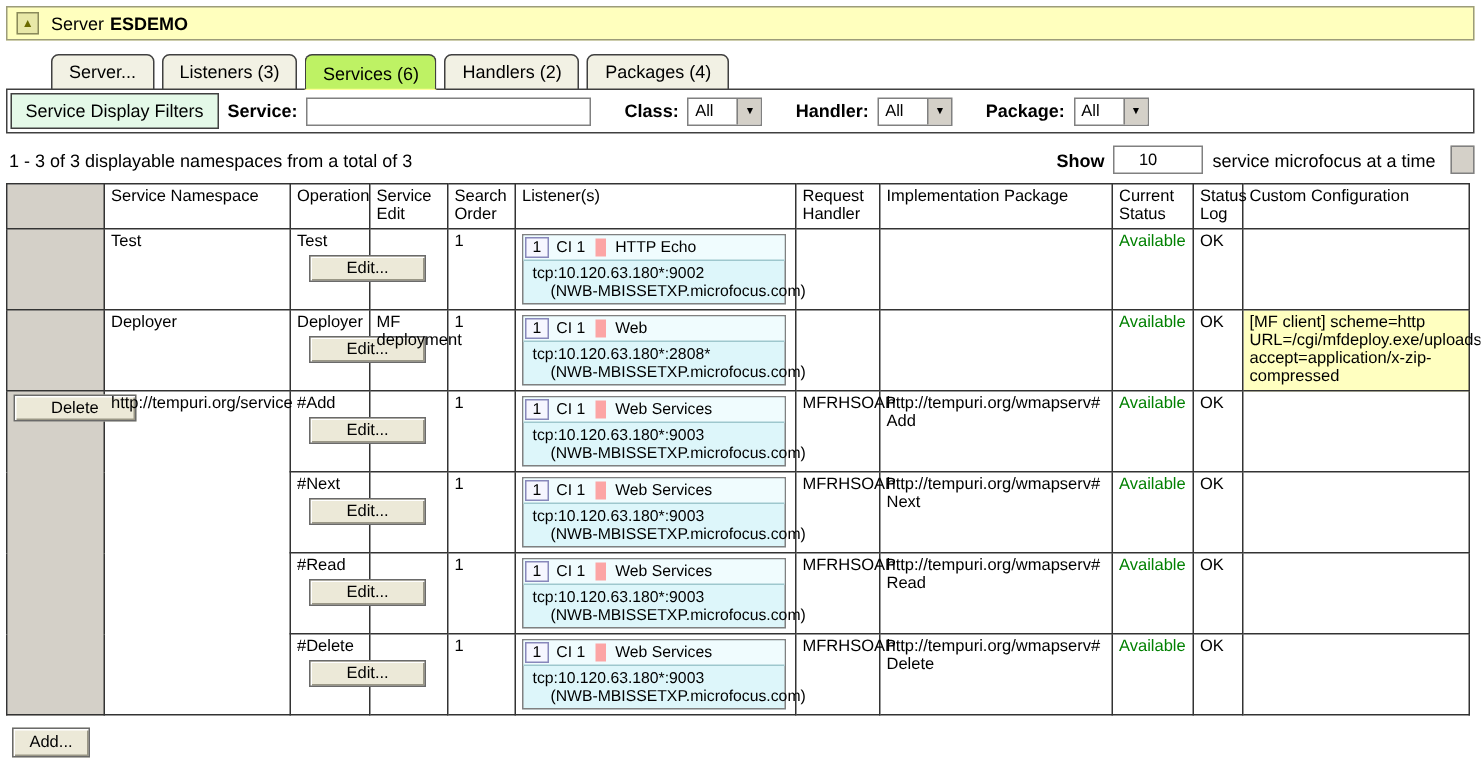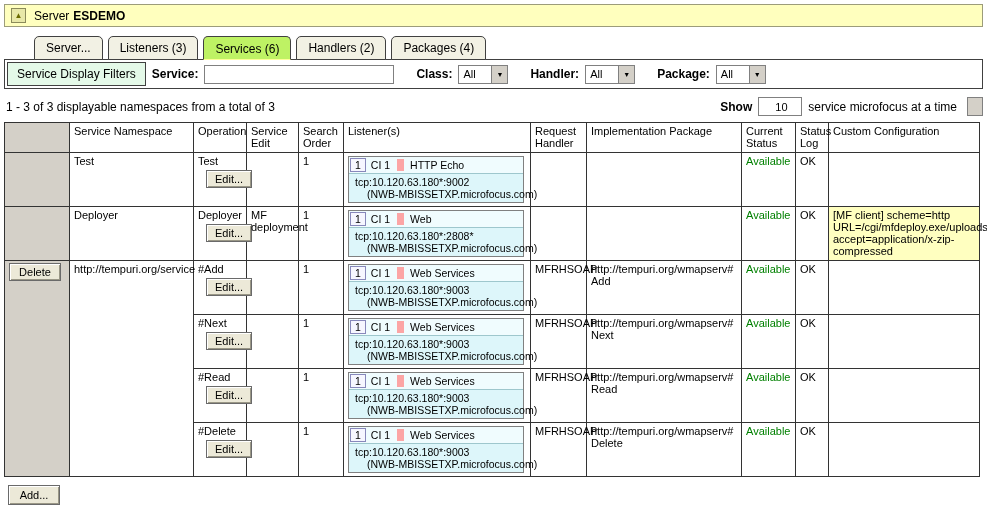--- a/index.html
+++ b/index.html
@@ -24,42 +24,42 @@
 
   
   .filterbar { border:1px solid #404040; display:flex; align-items:center;
                padding:2px 4px 2px 2px; gap:6px; height:30px; position:relative; z-index:1; background:#fff; }
   .filter-title { background:#e4f9e8; border:1px solid #404040; font-size:12px;
                   padding:4px 9px; white-space:nowrap; }
   .flabel { font-size:12px; font-weight:bold; white-space:nowrap; }
   .gap { margin-left:16px; }
   .txt { border:1px solid #808080; height:19px; font-size:11px; font-family:"Liberation Sans",sans-serif; padding:1px 3px; }
   .service-input { width:190px; }
-  .show-input { width:44px;padding-left:16px; }
+  .show-input { width:60px;padding-left:16px; }
   .fakeselect { display:inline-flex; border:1px solid #808080; background:#fff; height:19px; align-items:stretch; }
   .fs-value { font-size:11px; padding:2px 6px 0 4px; min-width:32px; }
   .fs-btn { width:16px; background:#d4d0c8; border-left:1px solid #808080; font-size:7px;
             display:flex; align-items:center; justify-content:center; color:#000; }
 
   
   .pagebar { display:flex; align-items:center; font-size:12px; margin:8px 0 6px 2px; }
   .pagebar .right { margin-left:auto; display:flex; align-items:center; gap:6px; }
   .corner-btn { width:16px; height:19px; background:#d4d0c8; border:1px solid #808080; margin-left:4px; }
 
   
   table.svc { border-collapse:collapse; table-layout:fixed; width:975px; }
   .svc th, .svc td { border:1px solid #333; vertical-align:top; text-align:left;
                      padding:2px 4px; font-size:11px; font-weight:normal; }
   .svc thead th { height:30px; background:#fff; }
   .svc th.col-actions, .cell-actions { background:#d4d0c8; }
   .cell-actions { text-align:center; padding-top:5px; }
   .cell-namespace { font-size:10px; background:#fff; }
   .cell-operation .op-label { margin-bottom:3px; }
   .btn3d { background:#ece9d8; border:1px solid #6a6a6a; font-family:"Liberation Sans",sans-serif;
-           font-size:11px; padding:2px 8px; box-shadow: inset 1px 1px 0 #ffffff, inset -1px -1px 0 #9a9786;
+           font-size:11px; padding:2px 24px; box-shadow: inset 1px 1px 0 #ffffff, inset -1px -1px 0 #9a9786;
            cursor:default; }
   .btn-edit { margin-left:8px; min-width:44px; }
   .btn-del { min-width:52px; }
   .btn-add { margin:8px 0 4px 4px; min-width:52px; padding:3px 10px; }
 
   .status-available { color:#008000; }
   .cell-config { font-size:10px; }
   .cell-config.hl { background:#ffffc0; }
   .cell-impl { font-size:10px; word-break:break-all; }
 

